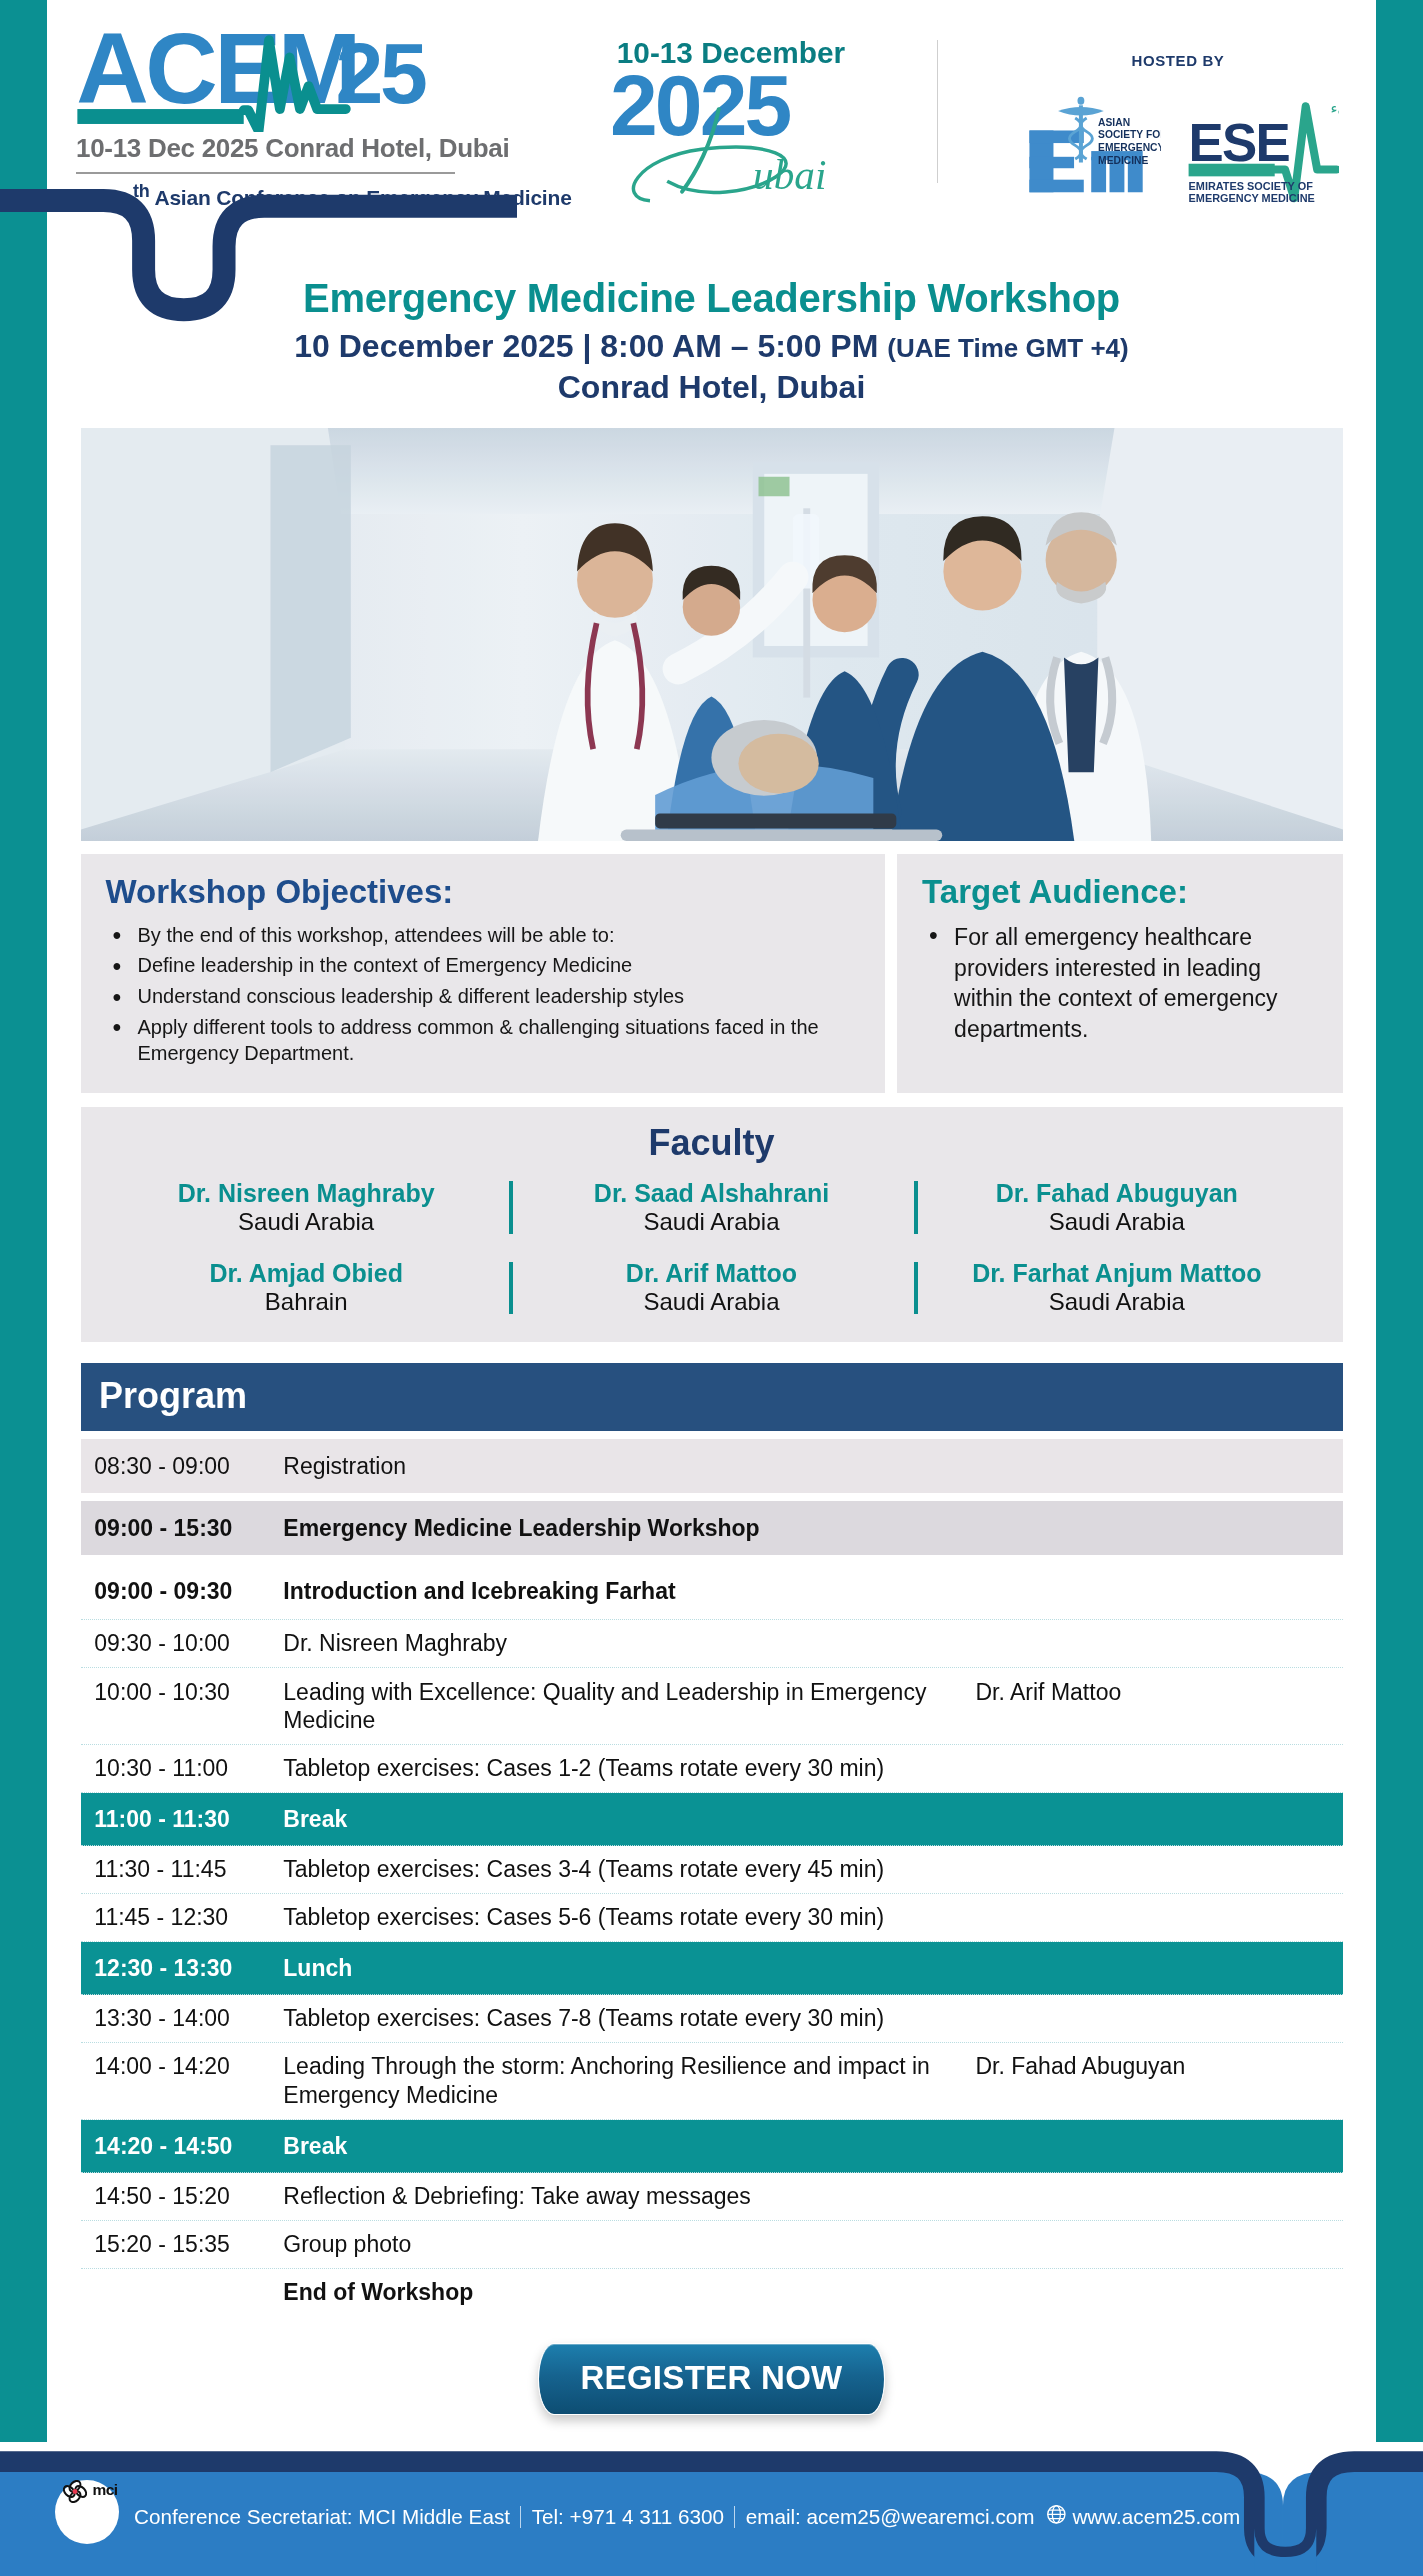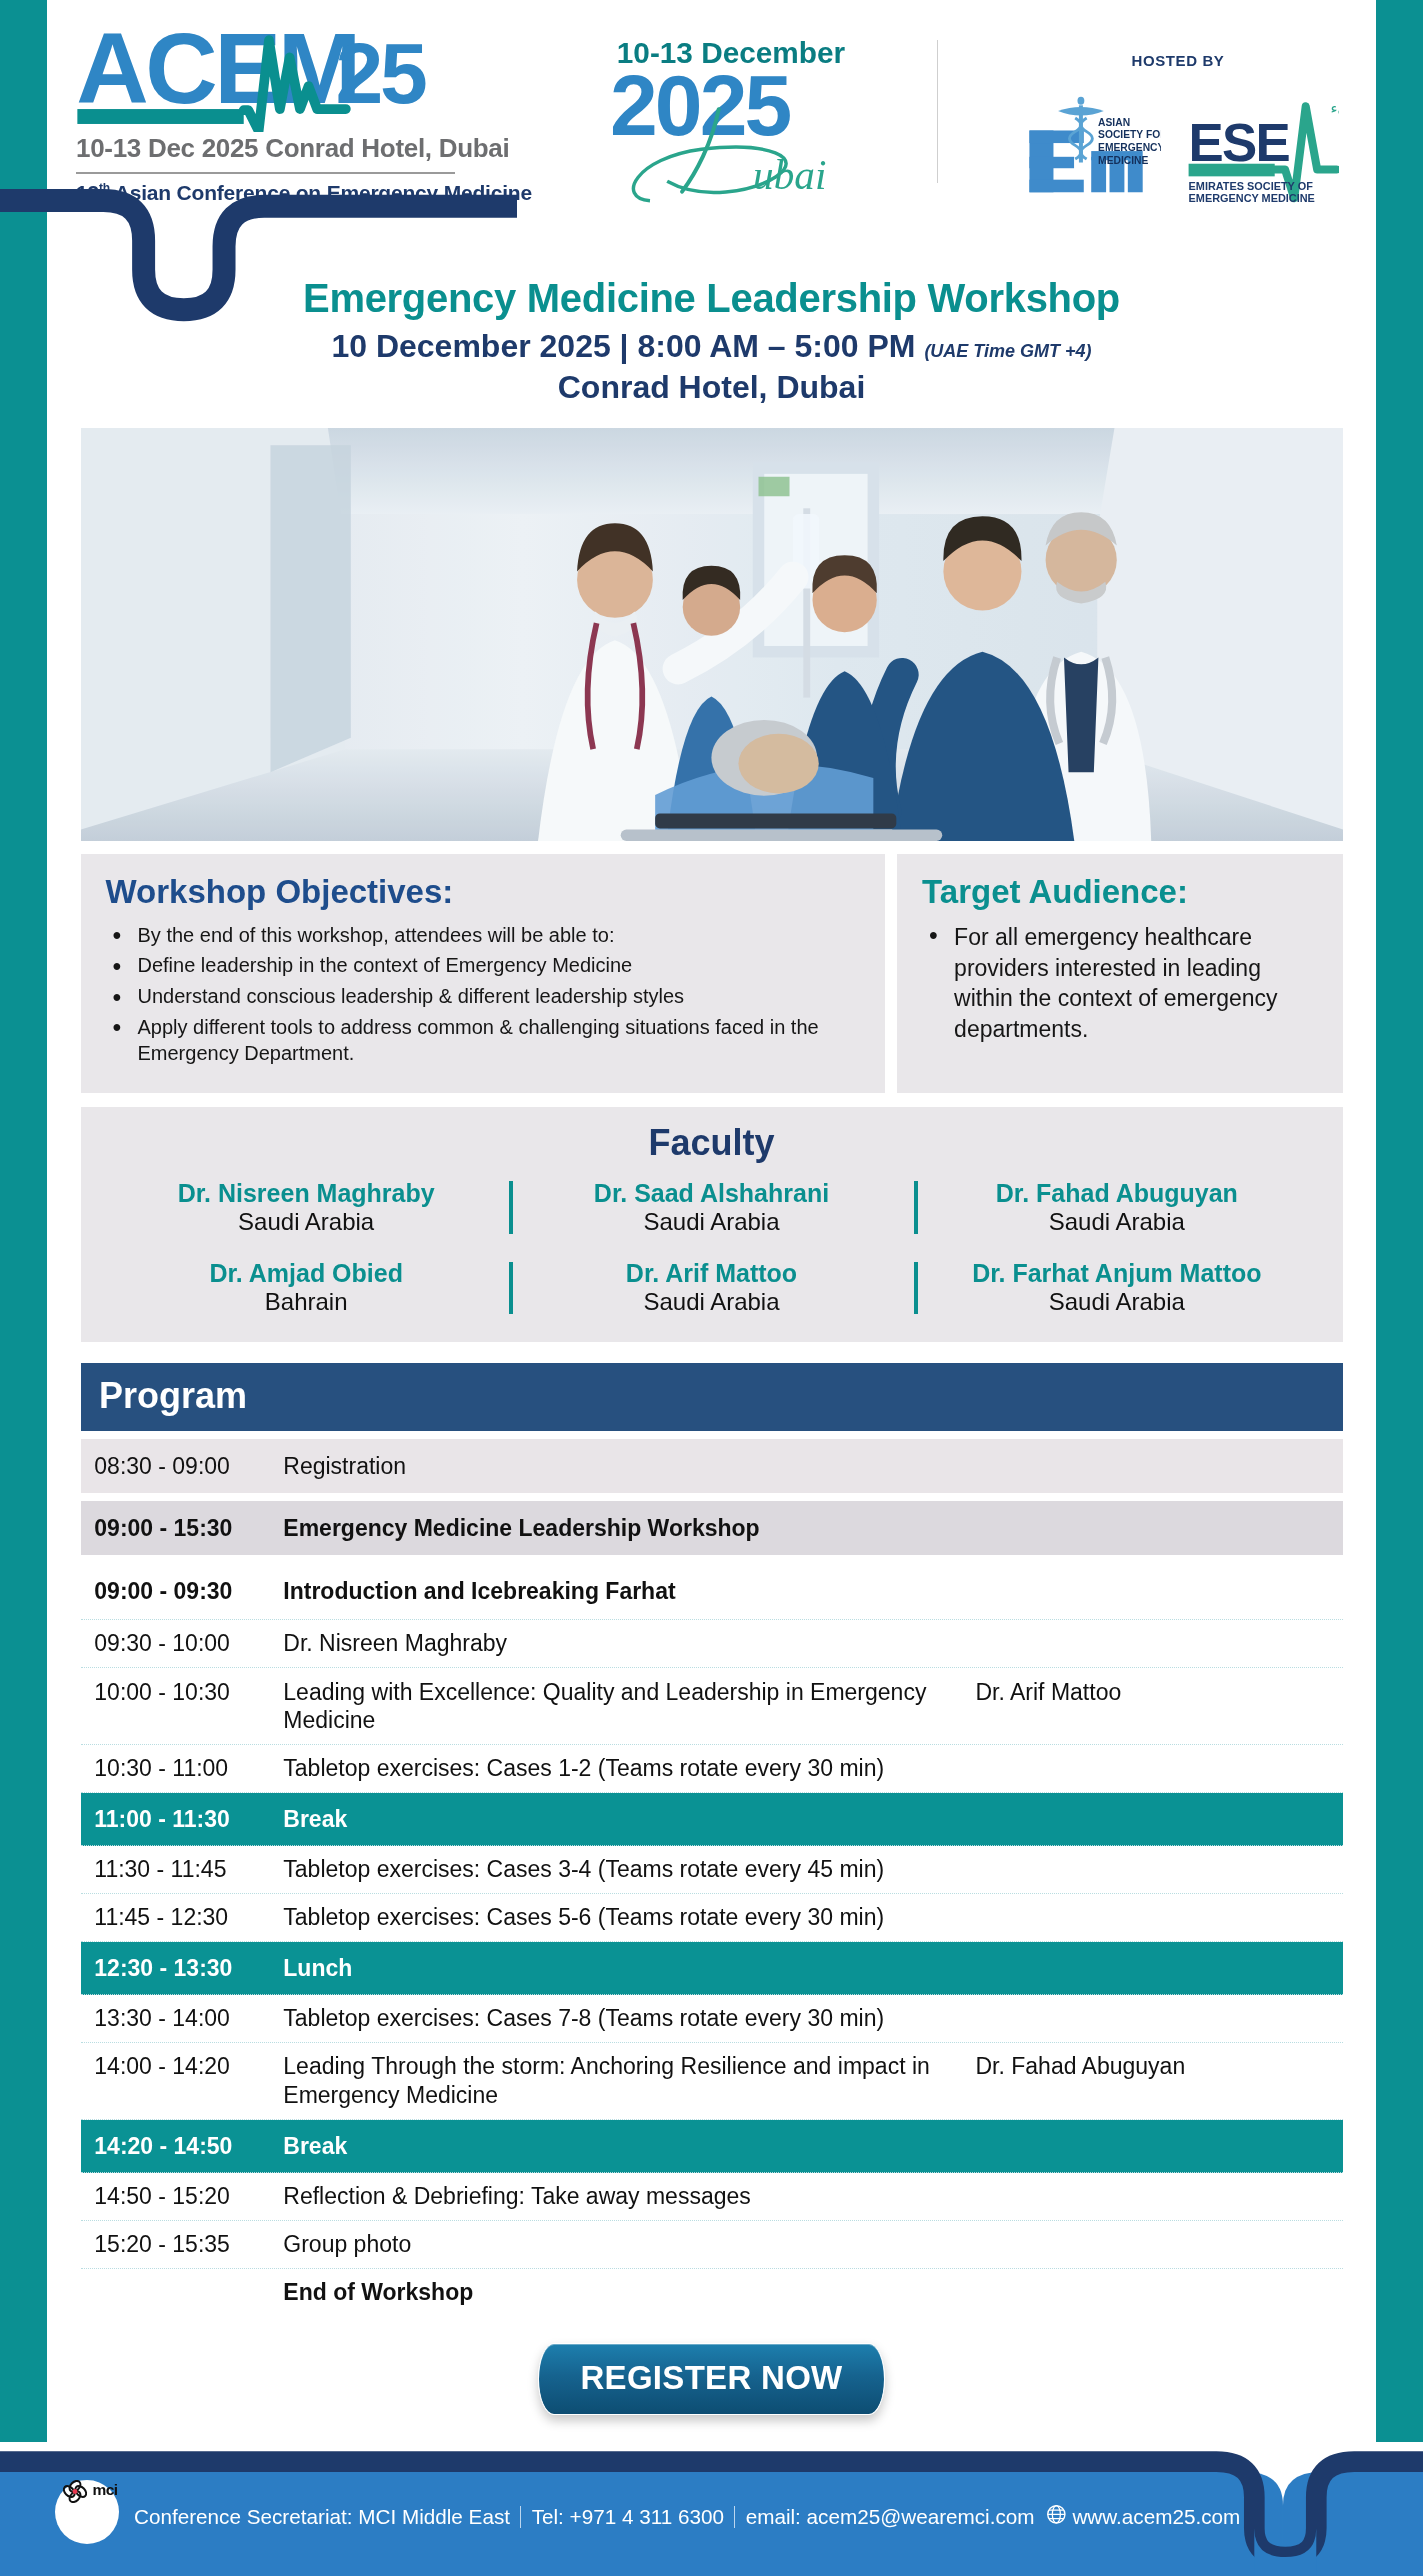--- a/index.html
+++ b/index.html
@@ -36,21 +36,21 @@
     font-family:"Liberation Sans Condensed","Liberation Sans",sans-serif;
     font-size:26px; font-weight:700; color:#6d6e70; letter-spacing:-0.3px;
     margin-top:1.1px; white-space:nowrap;
   }
   .acem-rule { height:1.7px; background:#9a9a9a; margin:8px 0 6.9px 0; width:379px; }
   .acem-conf {
     font-family:"Liberation Sans Condensed","Liberation Sans",sans-serif;
     font-size:21px; font-weight:700; color:#1e3a6b; letter-spacing:-0.2px;
     white-space:nowrap;
   }
-  .acem-conf sup { font-size:12px; }
+  .acem-conf sup { font-size:18px;margin-left:34px; }
 
   
   .dubai-logo { position:absolute; left:534px; top:29px; width:327px; height:189px; }
 
   
   .hdr-divider {
     position:absolute; left:890px; top:40px; width:1.1px; height:143px;
     background:#cfcfcf;
   }
 
@@ -76,21 +76,21 @@
   .wtitle {
     font-family:"Liberation Sans Narrow","Liberation Sans",sans-serif;
     font-size:40px; font-weight:700; color:#0a8f8f; letter-spacing:-0.3px;
     line-height:1.1;
   }
   .wdate {
     font-family:"Liberation Sans Narrow","Liberation Sans",sans-serif;
     font-size:32px; font-weight:700; color:#1e3a6b; margin-top:8px;
     line-height:1.15;
   }
-  .wdate .tz { font-size:18px;font-style:italic; }
+  .wdate .tz { font-size:26px; }
   .wvenue {
     font-family:"Liberation Sans Narrow","Liberation Sans",sans-serif;
     font-size:32px; font-weight:700; color:#1e3a6b; margin-top:4.6px;
   }
 
   
   .hero {
     margin:22px auto 0 auto; width:1262px; height:413px;
     position:relative; overflow:hidden;
     background:linear-gradient(160deg,#e9edf1 0%,#cfd9e2 40%,#9fb3c4 100%);

